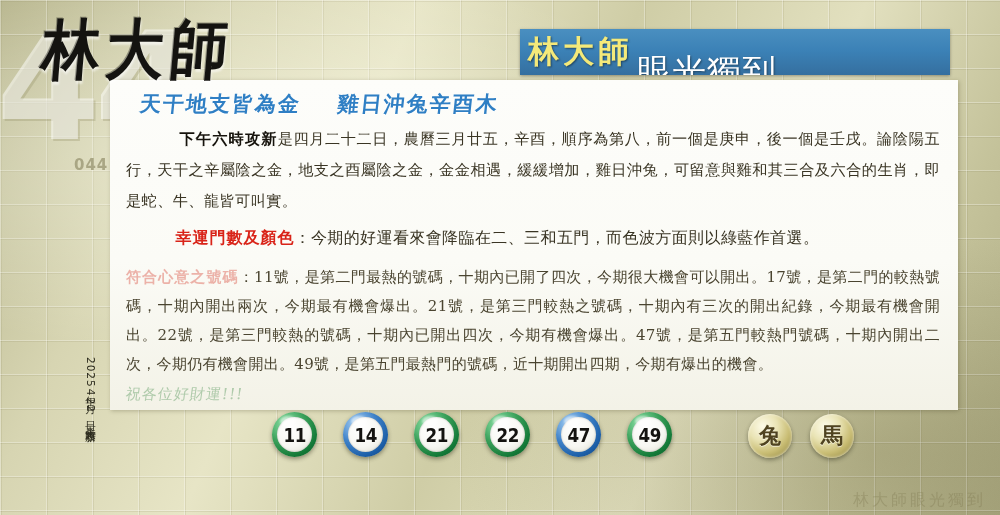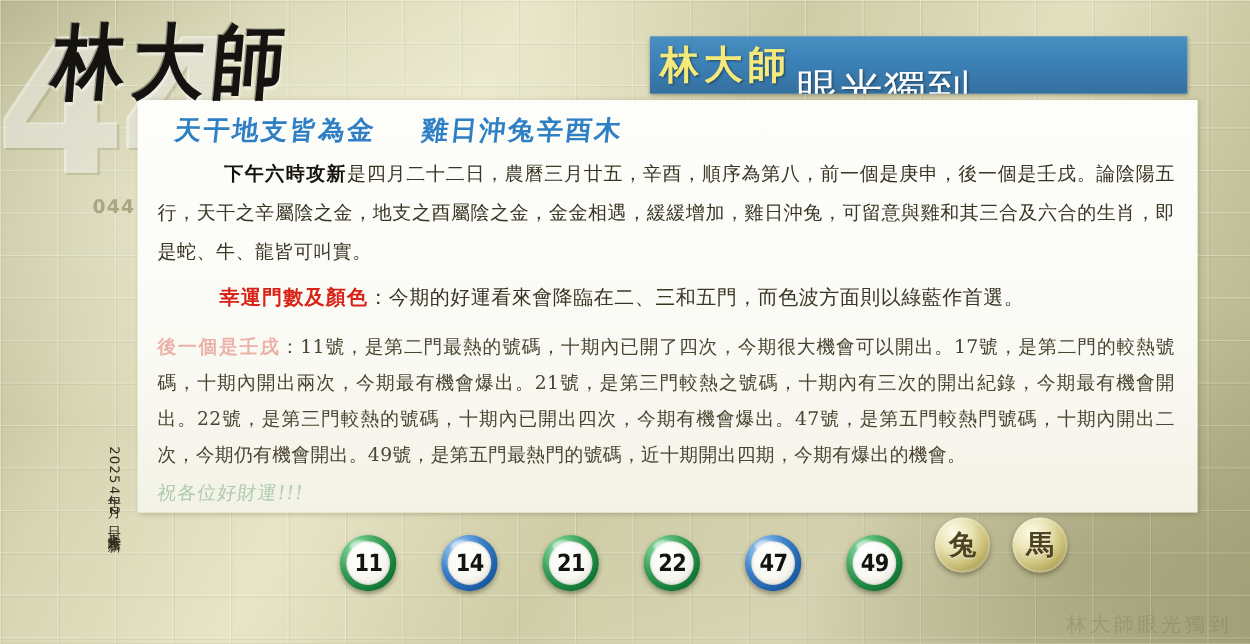--- a/index.html
+++ b/index.html
@@ -194,23 +194,23 @@
     color: rgba(118,170,120,0.55);
     letter-spacing: 1px;
     margin: 6px 0 0 2px;
     transform: skewX(-8deg);
   }
 
   
   .ball-row {
     position: absolute;
     left: 272px;
-    top: 428px;
-    display: flex;
-    gap: 36px;
+    top: 412px;
+    display: flex;
+    gap: 26px;
     z-index: 5;
   }
   .ball {
     position: relative;
     width: 45px;
     height: 45px;
     border-radius: 50%;
     display: flex;
     align-items: center;
     justify-content: center;
@@ -335,21 +335,21 @@
       <span class="indent"></span>
       <b>下午六時攻新</b><span>是四月二十二日，農曆三月廿五，辛酉，順序為第八，前一個是庚申，後一個是壬戌。論陰陽五行，天干之辛屬陰之金，地支之酉屬陰之金，金金相遇，緩緩增加，雞日沖兔，可留意與雞和其三合及六合的生肖，即是蛇、牛、龍皆可叫實。</span>
     </div>
 
     <div class="lucky-para">
       <span class="indent"></span>
       <span class="lucky-label">幸運門數及顏色</span><span>：</span><span>今期的好運看來會降臨在二、三和五門，而色波方面則以綠藍作首選。</span>
     </div>
 
     <div class="faded-para">
-      <span class="faded-label">後一個是壬戌</span><span>：</span><span>11號，是第二門最熱的號碼，十期內已開了四次，今期很大機會可以開出。17號，是第二門的較熱號碼，十期內開出兩次，今期最有機會爆出。21號，是第三門較熱之號碼，十期內有三次的開出紀錄，今期最有機會開出。22號，是第三門較熱的號碼，十期內已開出四次，今期有機會爆出。47號，是第五門較熱門號碼，十期內開出二次，今期仍有機會開出。49號，是第五門最熱門的號碼，近十期開出四期，今期有爆出的機會。</span>
+      <span class="faded-label">符合心意之號碼</span><span>：</span><span>11號，是第二門最熱的號碼，十期內已開了四次，今期很大機會可以開出。17號，是第二門的較熱號碼，十期內開出兩次，今期最有機會爆出。21號，是第三門較熱之號碼，十期內有三次的開出紀錄，今期最有機會開出。22號，是第三門較熱的號碼，十期內已開出四次，今期有機會爆出。47號，是第五門較熱門號碼，十期內開出二次，今期仍有機會開出。49號，是第五門最熱門的號碼，近十期開出四期，今期有爆出的機會。</span>
     </div>
 
     <div class="signature">祝各位好財運!!!</div>
   </div>
 
   <div class="ball-row">
     <div class="ball green">
       <div class="disc">
         <span class="num">11</span>
       </div>

